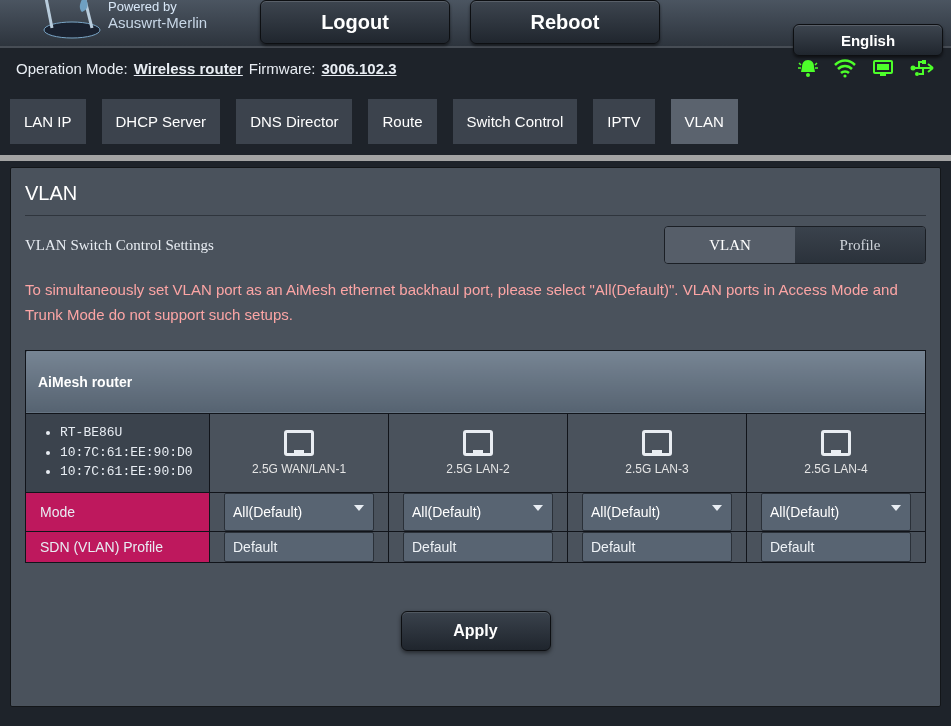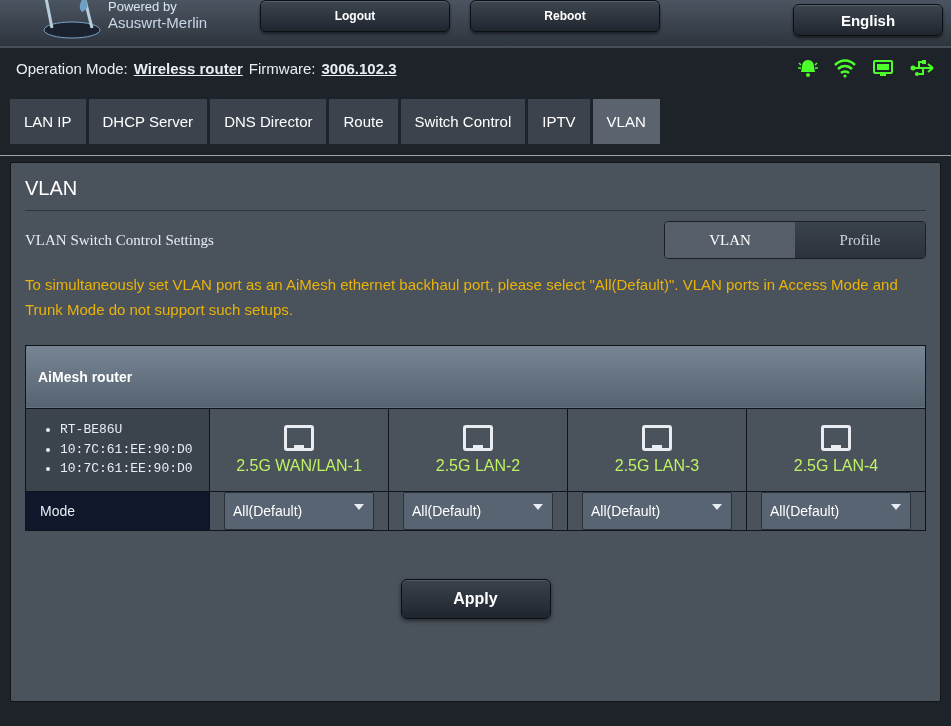--- a/index.html
+++ b/index.html
@@ -43,37 +43,37 @@
     width: 68px;
     height: 44px;
   }
   .top-buttons {
     display: flex;
     gap: 20px;
     margin-left: 0px;
   }
   .btn-pill {
     min-width: 190px;
-    height: 32px;
+    height: 44px;
     background: linear-gradient(#3d454f, #20262e);
     border: 1px solid #0d0f12;
     border-radius: 6px;
     color: #fff;
-    font-size: 12px;
+    font-size: 20px;
     font-weight: bold;
     display: flex;
     align-items: center;
     justify-content: center;
     cursor: pointer;
     box-shadow: 0 1px 0 rgba(255,255,255,0.15) inset, 0 2px 3px rgba(0,0,0,0.5);
   }
   .lang-wrap {
     position: absolute;
     right: 8px;
-    top: 4px;
+    top: 24px;
     display: flex;
     align-items: center;
   }
   .btn-lang {
     min-width: 150px;
     height: 32px;
     background: linear-gradient(#3d454f, #20262e);
     border: 1px solid #0d0f12;
     border-radius: 6px;
     color: #fff;
@@ -105,23 +105,23 @@
   .status-icons {
     margin-left: auto;
     display: flex;
     gap: 14px;
     align-items: center;
   }
   .status-icons svg { display: block; }
   
   .tabs {
     display: flex;
-    gap: 3px;
+    gap: 16px;
     padding: 11px 10px;
-    border-bottom: 1px solid #a3a3a3;
+    border-bottom: 6px solid #a3a3a3;
   }
   .tab {
     background: #3c434d;
     color: #fff;
     font-size: 15px;
     padding: 14px 14px;
     cursor: pointer;
     white-space: nowrap;
   }
   .tab.active {
@@ -172,21 +172,21 @@
     color: #cfd4da;
     background: linear-gradient(#3a424c, #2b323b);
   }
   .toggle-tab.active {
     background: #565e69;
     color: #fff;
   }
   .info-text {
     font-size: 15px;
     line-height: 1.65;
-    color: #eab308;
+    color: #fca5a5;
     margin-bottom: 22px;
   }
   
   .tbl {
     width: 100%;
     border-collapse: collapse;
   }
   .tbl th.section-head {
     background: linear-gradient(#778594, #566371);
     color: #fff;
@@ -203,24 +203,24 @@
     padding: 0 14px;
     font-size: 14px;
     color: #e8edf3;
     vertical-align: middle;
   }
   .port-head {
     text-align: center;
     padding: 16px 8px !important;
   }
   .port-head .eth-icon { margin: 0 auto 6px auto; }
-  .port-head .port-label { font-size: 16px; color: #bef264; }
+  .port-head .port-label { font-size: 12px; color: #e5e5e5; }
   .dev-cell { width: 210px; background: #3b434d; }
   .dev-list { list-style: disc; padding-left: 20px; font-family: "Courier New", monospace; font-size: 13px; line-height: 1.5; }
-  .row-label { background: #0f172a; width: 210px; }
+  .row-label { background: #be185d; width: 210px; }
   .sel {
     width: 100%;
     max-width: 150px;
     height: 38px;
     background: #586472;
     color: #fff;
     border: 1px solid #2a3038;
     font-size: 14px;
     padding: 2px 24px 2px 8px;
     appearance: none;
@@ -401,19 +401,26 @@
         <div class="port-label">2.5G LAN-4</div>
       </td>
     </tr>
     <tr>
       <td class="row-label">Mode</td>
       <td><span class="sel-wrap"><select class="sel"><option>All(Default)</option></select></span></td>
       <td><span class="sel-wrap"><select class="sel"><option>All(Default)</option></select></span></td>
       <td><span class="sel-wrap"><select class="sel"><option>All(Default)</option></select></span></td>
       <td><span class="sel-wrap"><select class="sel"><option>All(Default)</option></select></span></td>
     </tr>
+    <tr>
+      <td class="row-label">SDN (VLAN) Profile</td>
+      <td><div class="sel-disabled">Default</div></td>
+      <td><div class="sel-disabled">Default</div></td>
+      <td><div class="sel-disabled">Default</div></td>
+      <td><div class="sel-disabled">Default</div></td>
+    </tr>
   </tbody>
     </table>
 
   <div class="apply-row">
     <div class="apply-btn">Apply</div>
   </div>
 </div>
 
 </body></html>

